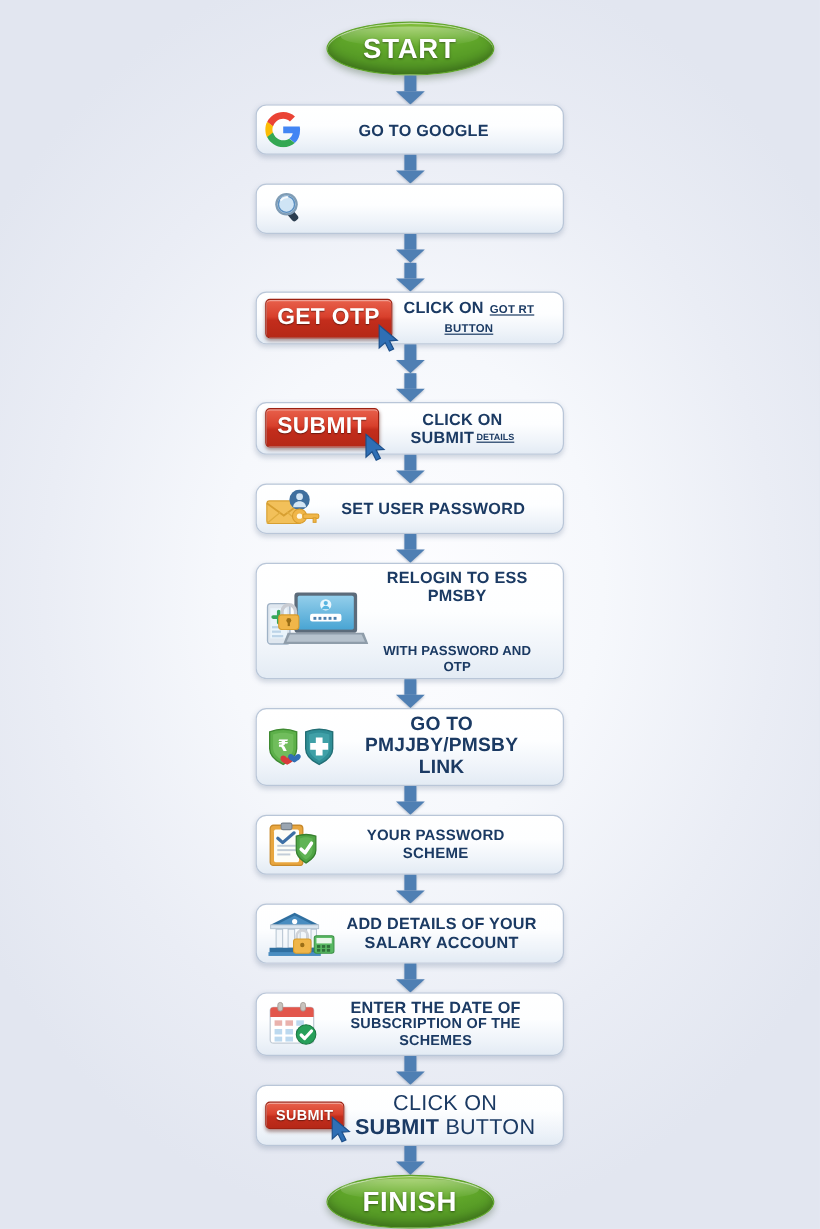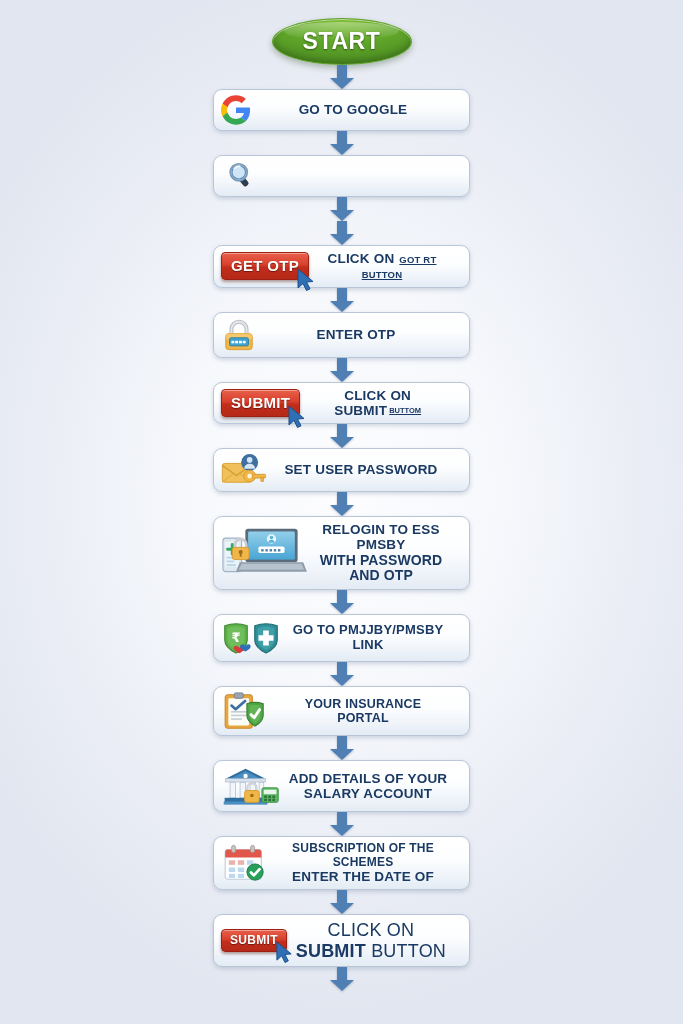--- a/index.html
+++ b/index.html
@@ -77,41 +77,41 @@
     display:flex;align-items:center;justify-content:center;
     margin-right:7px;
     position:relative;
   }
   .step .txt{
     flex:1 1 auto;
     color:#1b3a63;font-weight:bold;
     font-size:13.5px;letter-spacing:.2px;line-height:1.13;
     text-align:center;
   }
-  .txt .sub{display:block;font-size:14px;letter-spacing:.1px;}
+  .txt .sub{display:block;font-size:11px;letter-spacing:.1px;margin-top:33px;}
   .txt .line2{display:block;}
   .txt .tiny{
     font-size:7.5px;text-decoration:underline;letter-spacing:0;
     vertical-align:2px;margin-left:2px;font-weight:bold;
   }
   .txt .ul{text-decoration:underline;font-size:9.5px;letter-spacing:.2px;margin-left:5px;}
   .txt .norm{font-weight:bold;}
 
   
   .step.wide .txt{text-align:center;}
 
   
   .cta{
     position:relative;
     border-radius:4px;
     padding:4px 9px 5px;
     background:linear-gradient(180deg,#e8604b 0%,#d8402c 45%,#c32d1c 55%,#b52817 100%);
     border:1px solid #9d2112;
     box-shadow:0 2px 3px rgba(80,20,10,.4), inset 0 1px 0 rgba(255,255,255,.4);
-    color:#fff;font-weight:bold;font-size:15px;letter-spacing:.3px;
+    color:#fff;font-weight:bold;font-size:19px;letter-spacing:.3px;
     text-shadow:0 1px 1px rgba(0,0,0,.45);
     white-space:nowrap;
   }
   .cta.small{font-size:12px;padding:3px 8px 4px;}
 
   
   .gico{width:30px;height:30px;}
   .mag{width:34px;height:30px;}
   .idcard{
     width:44px;height:28px;border-radius:5px;
@@ -206,55 +206,36 @@
     <div class="txt">
       <span>CLICK ON</span><span class="ul">GOT RT BUTTON</span>
     </div>
   </div>
 
   <div class="arrow">
     <div class="shaft" style="height:13px"></div>
       <div class="head"></div>
   </div>
 
-  <div class="step">
-    <div class="ico">
-      <svg class="lockico" viewBox="0 0 38 36">
-        <path d="M11 17 V12 a8 8 0 0 1 16 0 v5" fill="none" stroke="#b9bcc2" stroke-width="4.2" stroke-linecap="round"></path>
-        <path d="M11 17 V12 a8 8 0 0 1 16 0 v5" fill="none" stroke="#e3e6ea" stroke-width="2" stroke-linecap="round"></path>
-        <rect x="5" y="16.5" width="28" height="17" rx="3" fill="#f0b649"></rect>
-        <rect x="5" y="16.5" width="28" height="17" rx="3" fill="none" stroke="#d89c2c" stroke-width="1"></rect>
-        <rect x="5" y="16.5" width="28" height="6" rx="3" fill="#f8cf7d" opacity=".7"></rect>
-        <rect x="9" y="21" width="20" height="8.5" rx="1.6" fill="#3fa5cf" stroke="#2c7fa5" stroke-width="1"></rect>
-        <g fill="#fff">
-            <rect x="11" y="24.2" width="3" height="2.6"></rect>
-            <rect x="15" y="24.2" width="3" height="2.6"></rect>
-            <rect x="19" y="24.2" width="3" height="2.6"></rect>
-            <rect x="23" y="24.2" width="3" height="2.6"></rect>
-          </g>
-      </svg>
-    </div>
-    <div class="txt">ENTER OTP</div>
-  </div>
 
   <div class="arrow">
     <div class="shaft" style="height:13px"></div>
       <div class="head"></div>
   </div>
 
   <div class="step">
     <div class="ico">
       <div class="cta">SUBMIT</div>
       <svg style="position:absolute;right:-8px;bottom:-12px;width:22px;height:24px" viewBox="0 0 22 24">
         <path d="M3 1 L3 20 L8 15.5 L11.5 22.5 L15 20.8 L11.5 14 L18 13.5 Z" fill="#2f6fb5" stroke="#1d4f8a" stroke-width="1"></path>
       </svg>
     </div>
     <div class="txt">
       <span>CLICK ON</span>
-      <span class="norm">SUBMIT</span><span class="tiny">BUTTOM</span>
+      <span class="norm">SUBMIT</span><span class="tiny">DETAILS</span>
     </div>
   </div>
 
   <div class="arrow">
     <div class="shaft" style="height:13px"></div>
       <div class="head"></div>
   </div>
 
   <div class="step">
     <div class="ico">
@@ -336,21 +317,21 @@
         <path d="M4 6 C12 3 20 3 28 6 V21 C28 29 18 34 16 35 C14 34 4 29 4 21 Z" fill="#5db04a" stroke="#3e8a31" stroke-width="1.2"></path>
         <path d="M7 8.5 C13.5 6.2 18.5 6.2 25 8.5 V20.5 C25 27 17.5 31 16 31.8 C14.5 31 7 27 7 20.5 Z" fill="#7fc96b" opacity=".55"></path>
         <text x="16" y="23" font-size="14" font-weight="bold" fill="#ffffff" text-anchor="middle" font-family="DejaVu Sans, sans-serif">₹</text>
         <path d="M20 34 c-2-4-7-4-7 0 0 3 4 4.8 7 6.6 3-1.8 7-3.6 7-6.6 0-4-5-4-7 0z" fill="#d83b3b" transform="translate(0,-6) scale(.85) translate(3,8)"></path>
         <path d="M36 6 C44 3 52 3 60 6 V21 C60 29 50 34 48 35 C46 34 36 29 36 21 Z" fill="#2f8e96" stroke="#226e75" stroke-width="1.2"></path>
         <path d="M39 8.5 C45.5 6.2 50.5 6.2 57 8.5 V20.5 C57 27 49.5 31 48 31.8 C46.5 31 39 27 39 20.5 Z" fill="#4fb2b8" opacity=".5"></path>
         <path d="M45 11 h6 v5 h5 v6 h-5 v5 h-6 v-5 h-5 v-6 h5 z" fill="#ffffff"></path>
         <path d="M26 28 c-1.6-3-5.6-3-5.6 0 0 2.4 3.2 3.9 5.6 5.4 2.4-1.5 5.6-3 5.6-5.4 0-3-4-3-5.6 0z" fill="#2f6fb5"></path>
       </svg>
     </div>
-    <div class="txt" style="font-size:13px">GO TO PMJJBY/PMSBY LINK</div>
+    <div class="txt" style="font-size:16px">GO TO PMJJBY/PMSBY LINK</div>
   </div>
 
   <div class="arrow">
     <div class="shaft" style="height:13px"></div>
       <div class="head"></div>
   </div>
 
   <div class="step" style="min-height:50px">
     <div class="ico">
       <svg class="clip" viewBox="0 0 54 42">
@@ -362,21 +343,21 @@
             <rect x="10.5" y="25" width="17" height="1.8"></rect>
             <rect x="10.5" y="29" width="12" height="1.8"></rect>
           </g>
         <path d="M11 15 l4.5 4 L26 10" stroke="#3d6fa5" stroke-width="3" fill="none" stroke-linecap="round" stroke-linejoin="round"></path>
         <path d="M28 13 C34 11 40 11 46 13 V26 C46 33 38 37 37 37.7 C36 37 28 33 28 26 Z" fill="#4fa545" stroke="#37802f" stroke-width="1.2"></path>
         <path d="M31 15.2 C35.5 13.6 38.5 13.6 43 15.2 V25.6 C43 31 37.7 34 37 34.5 C36.3 34 31 31 31 25.6 Z" fill="#73c466" opacity=".5"></path>
         <path d="M32.5 25 l3.6 3.4 L42 19.5" stroke="#ffffff" stroke-width="3.2" fill="none" stroke-linecap="round" stroke-linejoin="round"></path>
       </svg>
     </div>
     <div class="txt">
-      <span class="line2" style="font-size:12.5px">YOUR INSURANCE PORTAL</span>
+      <span class="line2" style="font-size:12.5px">YOUR PASSWORD SCHEME</span>
     </div>
   </div>
 
   <div class="arrow">
     <div class="shaft" style="height:13px"></div>
       <div class="head"></div>
   </div>
 
   <div class="step" style="min-height:50px">
     <div class="ico">
@@ -434,22 +415,22 @@
           <rect x="17" y="26" width="7" height="5" fill="#bcd9ef"></rect>
           <rect x="27" y="26" width="7" height="5" fill="#bcd9ef"></rect>
           <rect x="7" y="33" width="7" height="4.5" fill="#bcd9ef"></rect>
           <rect x="17" y="33" width="7" height="4.5" fill="#bcd9ef"></rect>
         </g>
         <circle cx="36" cy="31" r="9" fill="#27a05a" stroke="#1c7a44" stroke-width="1"></circle>
         <path d="M31.5 31.5 l3.2 3.2 L41 27.8" stroke="#ffffff" stroke-width="3" fill="none" stroke-linecap="round" stroke-linejoin="round"></path>
       </svg>
     </div>
     <div class="txt">
+      <span class="line2">ENTER THE DATE OF</span>
       <span class="line2" style="font-size:12px">SUBSCRIPTION OF THE  SCHEMES</span>
-      <span class="line2">ENTER THE DATE OF</span>
     </div>
   </div>
 
   <div class="arrow">
     <div class="shaft" style="height:13px"></div>
       <div class="head"></div>
   </div>
 
   <div class="step">
     <div class="ico">
@@ -463,14 +444,17 @@
       <span>SUBMIT</span>
       <span style="font-weight:normal">BUTTON</span>
     </div>
   </div>
 
   <div class="arrow">
     <div class="shaft" style="height:13px"></div>
       <div class="head"></div>
   </div>
 
+  <div class="oval">
+    <span>FINISH</span>
+  </div>
 
 </div>
 
 </body></html>

